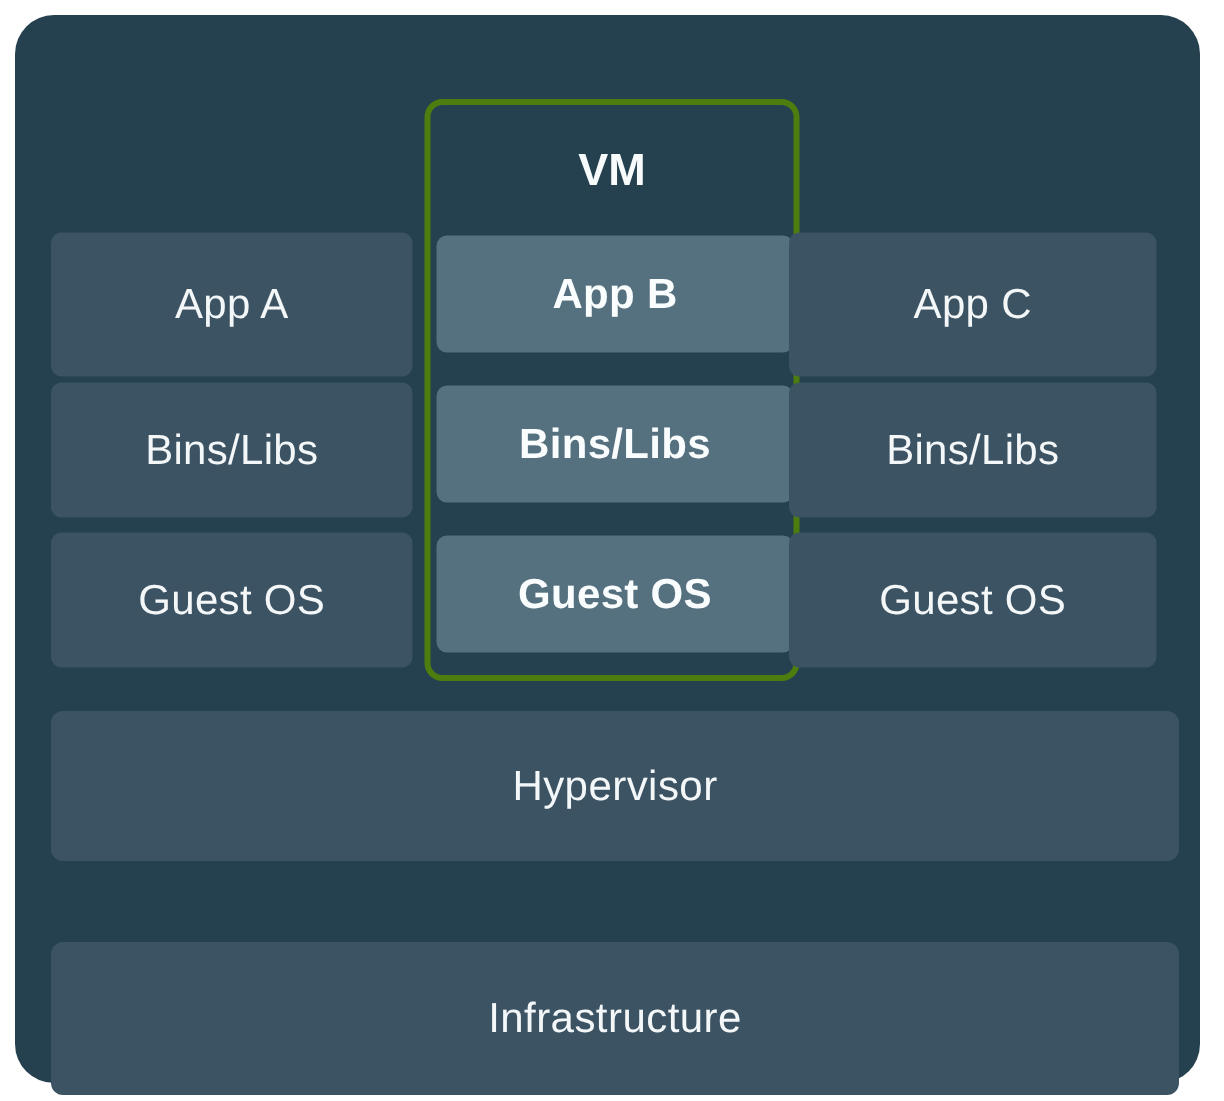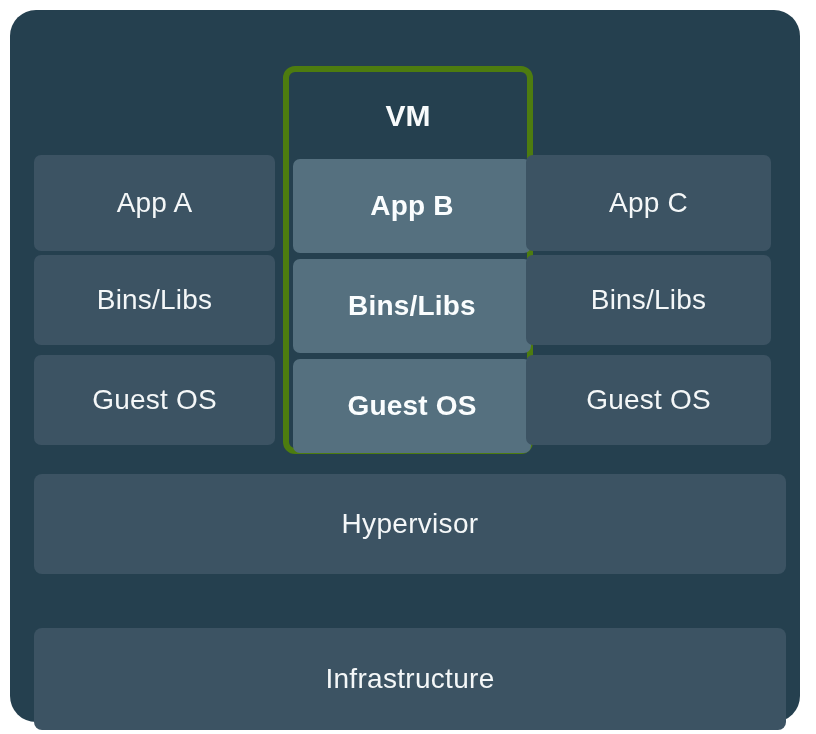--- a/index.html
+++ b/index.html
@@ -45,42 +45,42 @@
   .row-2 { top: 345px; height: 90px; }
 
   
   .vmbox {
     position: absolute;
     left: 273px;
     top: 56px;
     width: 250px;
     height: 388px;
     box-sizing: border-box;
-    border: 6px solid #4d7c0f;
+    border: 4px solid #4d7c0f;
     border-radius: 12px;
     background: transparent;
   }
   .vm-header {
     position: absolute;
     left: 0;
     top: 0;
     width: 100%;
     height: 88px;
     display: flex;
     align-items: center;
     justify-content: center;
     color: #f8fbfc;
     font-size: 30px;
     font-weight: 700;
   }
   .vm-cell {
     position: absolute;
     left: 4px;
     width: 238px;
-    height: 94px;
+    height: 78px;
     display: flex;
     align-items: center;
     justify-content: center;
     background: #55707f;
     border-radius: 7px;
     color: #fafdfe;
     font-size: 28px;
     font-weight: 700;
     letter-spacing: 0.2px;
   }

